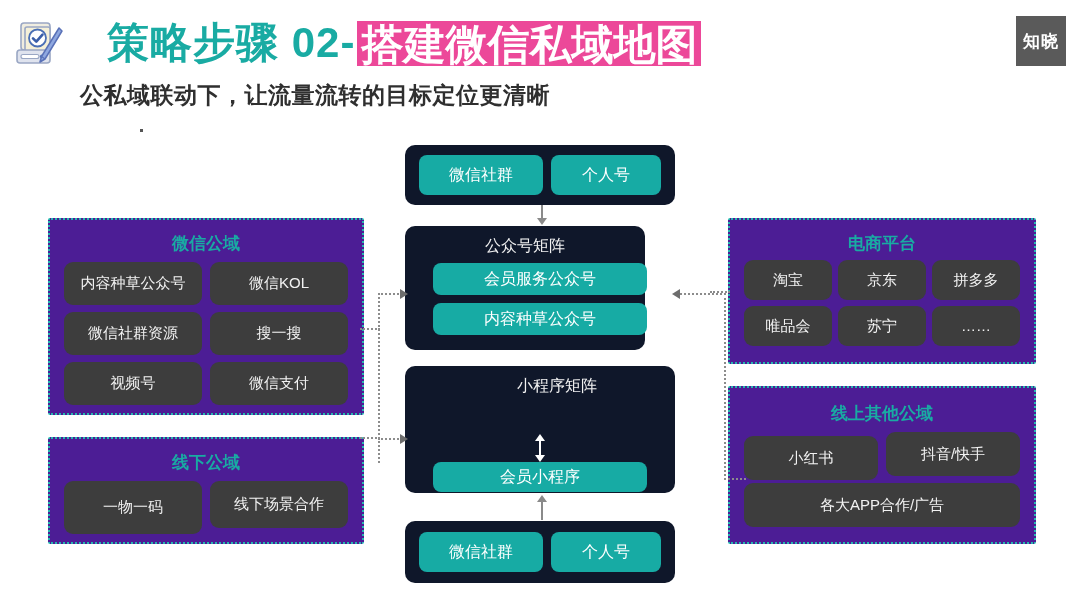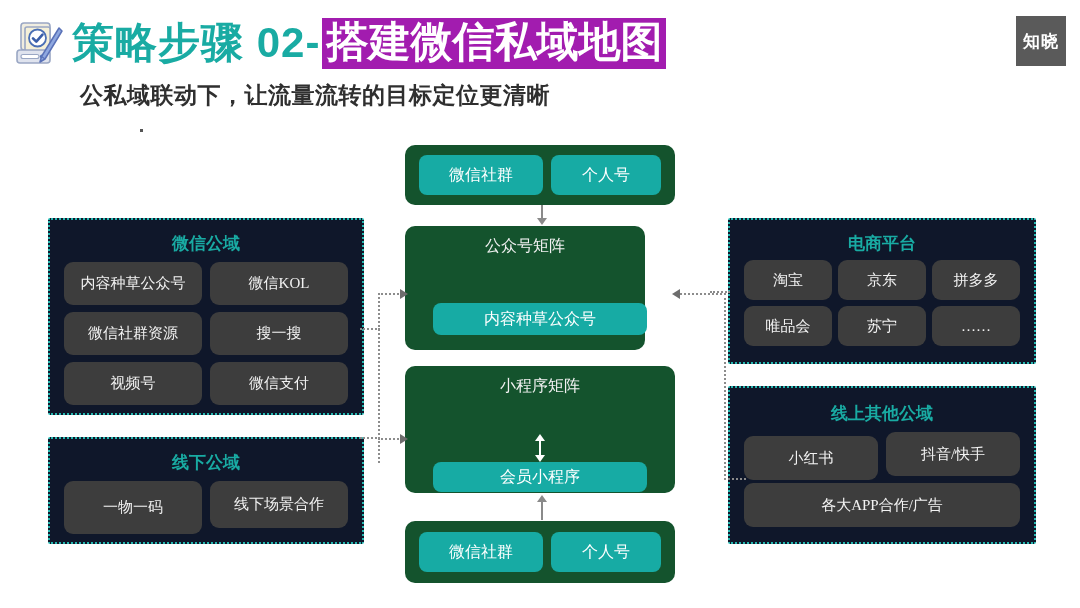--- a/index.html
+++ b/index.html
@@ -38,27 +38,28 @@
     display: flex;
     align-items: center;
     white-space: nowrap;
   }
   .title-main {
     font-size: 42px;
     font-weight: bold;
     color: #19aba3;
     letter-spacing: 1px;
     line-height: 1;
+    margin-left: 35px;
   }
   .title-hl {
     font-size: 42px;
     font-weight: bold;
     color: #ffffff;
-    background: #a21caf;
-    padding: 3px 4px 6px 4px;
+    background: #ec4899;
+    padding: 3px 4px 0 4px;
     line-height: 1;
     margin-left: 2px;
   }
   .subtitle {
     position: absolute;
     left: 80px; top: 80px;
     font-size: 23px;
     font-weight: bold;
     color: #2f2f2f;
     letter-spacing: 0.5px;
@@ -81,21 +82,21 @@
   .brand-logo span {
     font-size: 17px;
     font-weight: bold;
     color: #ffffff;
     letter-spacing: 1px;
   }
 
   
   .dark-card {
     position: absolute;
-    background: #14532d;
+    background: #0f172a;
     border-radius: 10px;
   }
   .chip {
     position: absolute;
     background: #3d3d3d;
     border-radius: 9px;
     display: flex;
     align-items: center;
     justify-content: center;
     color: #f2f2f2;
@@ -119,22 +120,21 @@
     text-align: center;
     color: #f2f2f2;
     font-size: 16px;
   }
 
   
   .group {
     position: absolute;
     border: 2px dotted #25b7b0;
     border-radius: 2px;
-    background: #0f172a;
-    font-family: Liberation Serif, serif;
+    background: #4c1d95;
   }
   .group-title {
     position: absolute;
     width: 100%;
     text-align: center;
     font-size: 17px;
     font-weight: bold;
     color: #19aba3;
   }
 
@@ -265,25 +265,26 @@
     <div class="chip-teal" style="left:146px; top:10px; width:110px; height:40px;">个人号</div>
   </div>
 
   <div class="conn" style="left:536px; top:205px; width:12px; height:22px;">
     <div class="v-line" style="left:5px; top:0; height:15px;"></div>
     <div class="arrow-d" style="left:1px; top:13px;"></div>
   </div>
 
   <div class="dark-card" style="left:405px; top:226px; width:240px; height:124px;">
     <div class="matrix-label" style="top:10px;">公众号矩阵</div>
+    <div class="chip-teal" style="left:28px; top:37px; width:214px; height:32px;">会员服务公众号</div>
     <div class="chip-teal" style="left:28px; top:77px; width:214px; height:32px;">内容种草公众号</div>
   </div>
 
   <div class="dark-card" style="left:405px; top:366px; width:270px; height:127px;">
-    <div class="matrix-label" style="top:10px;">小程序矩阵</div>
+    <div class="matrix-label" style="top:10px;padding-left:17px;">小程序矩阵</div>
 
     <div class="conn" style="left:129px; top:68px; width:12px; height:30px;">
       <div class="arrow-u-w" style="left:1px; top:0;"></div>
       <div class="v-line-w" style="left:5px; top:5px; height:18px;"></div>
       <div class="arrow-d-w" style="left:1px; top:21px;"></div>
     </div>
 
     <div class="chip-teal" style="left:28px; top:96px; width:214px; height:30px;">会员小程序</div>
   </div>
 

